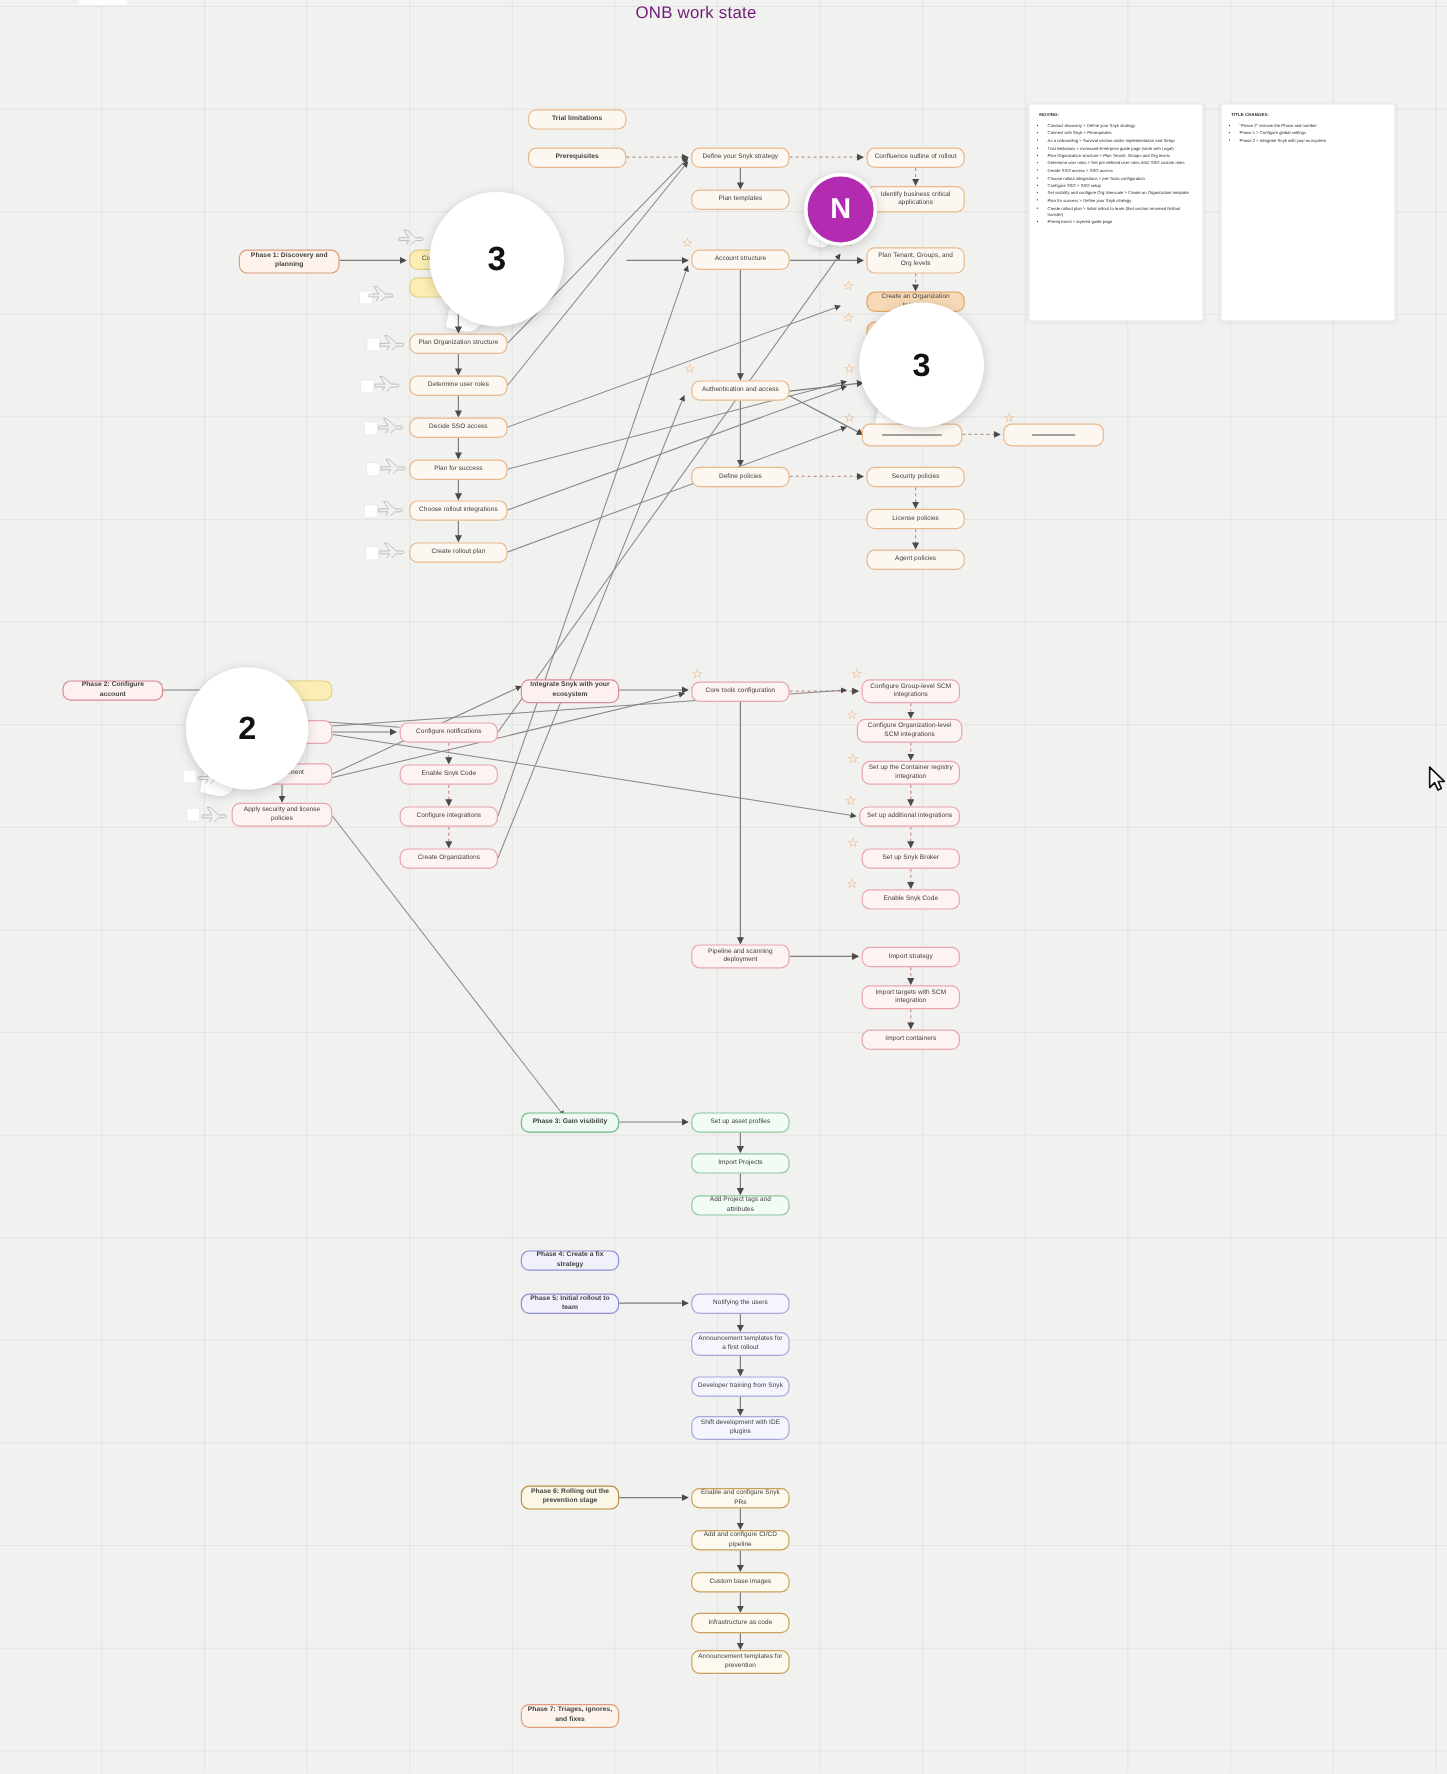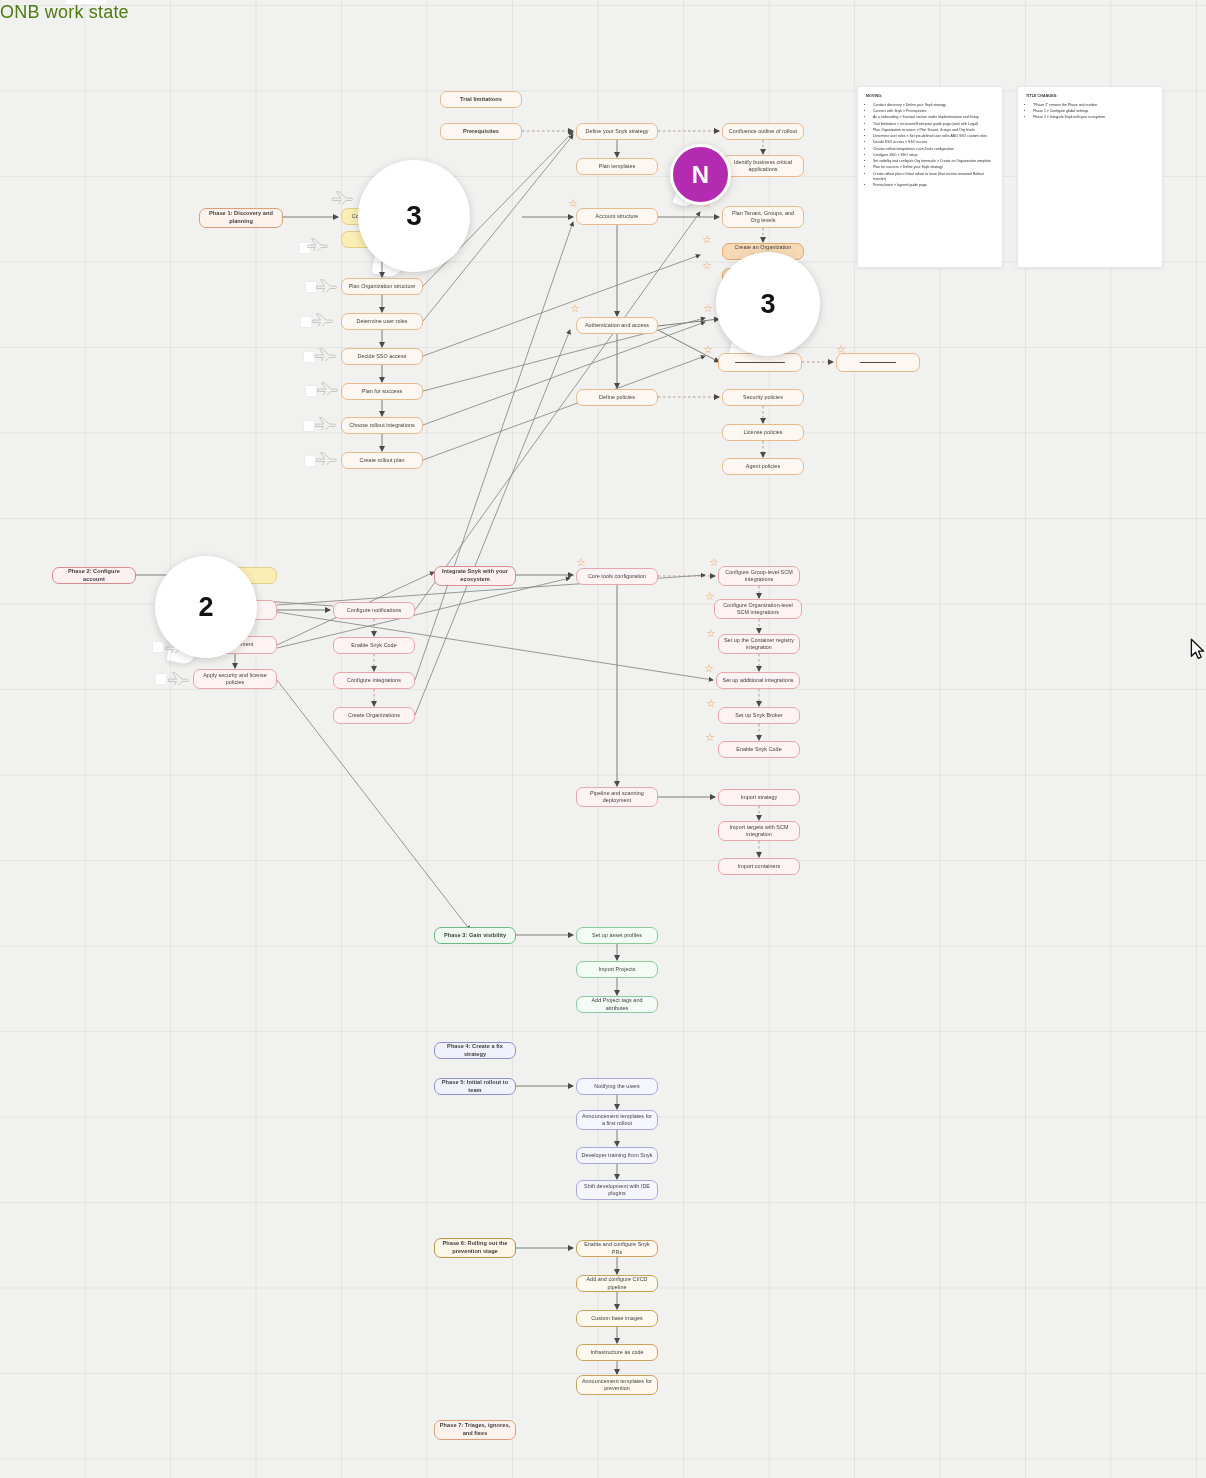--- a/index.html
+++ b/index.html
@@ -14,22 +14,22 @@
     position:absolute;inset:0;
     background-image:
       linear-gradient(to right, rgba(0,0,0,.055) 1px, transparent 1px),
       linear-gradient(to bottom, rgba(0,0,0,.055) 1px, transparent 1px);
     background-size:85.5px 85.5px;
     background-position:-1px 5px;
   }
   #topstrip{position:absolute;left:66px;top:0;width:40px;height:4px;background:#ffffff;}
   
   #title{
-    position:absolute;left:0;top:2px;width:1160px;text-align:left;
-    font-size:18px;color:#4d7c0f;letter-spacing:.2px;
+    position:absolute;left:0;top:2px;width:1160px;text-align:center;
+    font-size:14px;color:#701a75;letter-spacing:.2px;
   }
   
   #edges{position:absolute;left:0;top:0;width:1206px;height:1478px;pointer-events:none;}
   
   .node{
     position:absolute;box-sizing:border-box;
     border-radius:7px;border:1.1px solid #e6b98f;
     background:#fdf6ef;
     display:flex;align-items:center;justify-content:center;text-align:center;
     font-size:5.4px;line-height:1.35;color:#3d3d3d;

